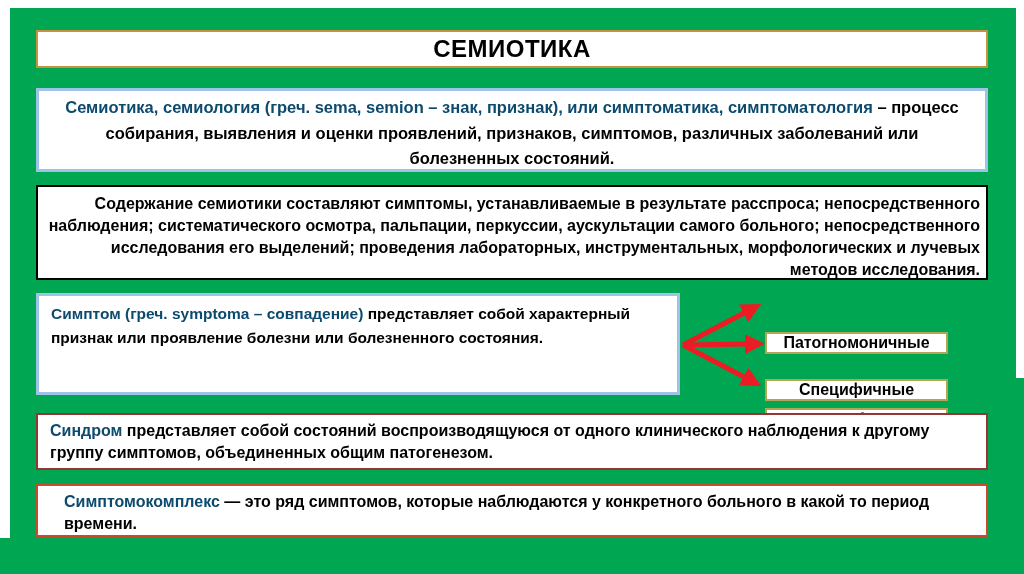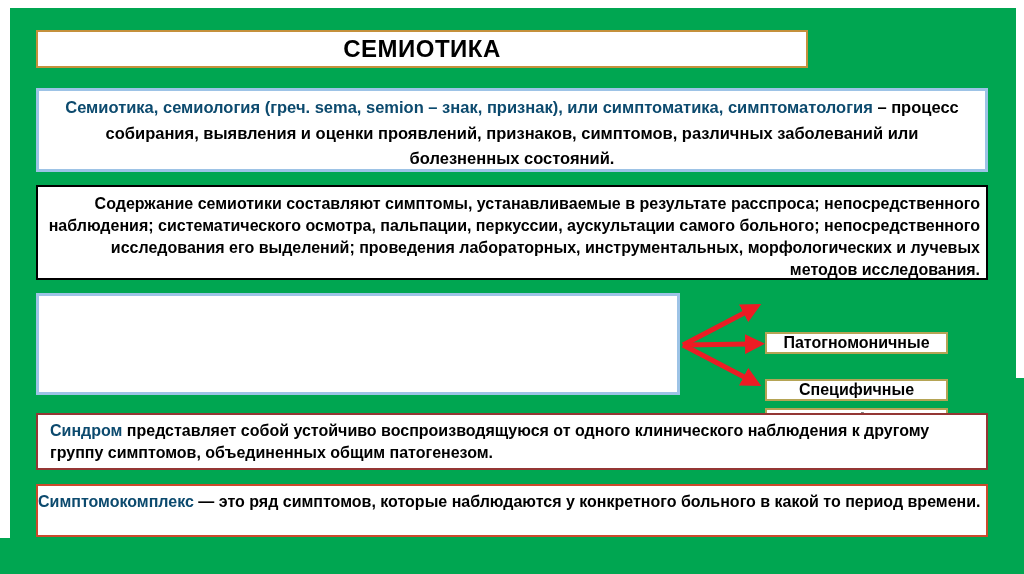--- a/index.html
+++ b/index.html
@@ -12,21 +12,21 @@
   }
   .frame{position:absolute;background:#ffffff;}
   .frame-top{left:0;top:0;width:1024px;height:8px;}
   .frame-left{left:0;top:0;width:10px;height:538px;}
   .frame-right{left:1016px;top:0;width:8px;height:378px;}
 
   .box{position:absolute;background:#ffffff;box-sizing:border-box;color:#000000;}
   .lead{color:#0c4a6e;}
 
   .title-box{
-    left:36px;top:30px;width:772px;height:38px;
+    left:36px;top:30px;width:952px;height:38px;
     border:2px solid #c4913c;
     display:flex;align-items:center;justify-content:center;
     font-size:24px;letter-spacing:0.5px;
   }
   .def-box{
     left:36px;top:88px;width:952px;height:84px;
     border:3px solid #9dc3e6;
     padding:4px 14px;text-align:center;
     font-size:16.5px;line-height:1.55;
   }
@@ -55,21 +55,21 @@
   .type-box.t2{top:367px;font-family:Liberation Serif, serif;}
   .syndrome-box{
     left:36px;top:413px;width:952px;height:57px;
     border:2px solid #943634;
     padding:5px 12px;text-align:left;
     font-size:16px;line-height:1.4;
   }
   .complex-box{
     left:36px;top:484px;width:952px;height:53px;
     border:2px solid #cb4a2c;
-    padding:5px 0;text-align:left;
+    padding:5px 26px;text-align:left;
     font-size:16px;line-height:1.4;
   }
   .arrows{
     position:absolute;left:676px;top:295px;width:100px;height:100px;
   }
 </style>
 </head>
 <body>
 
 <div class="frame frame-top"></div>
@@ -82,20 +82,21 @@
 
 <div class="box def-box">
   <span class="lead">Семиотика, семиология (греч. sema, semion – знак, признак), или симптоматика, симптоматология</span><span> – процесс собирания, выявления и оценки проявлений, признаков, симптомов, различных заболеваний или болезненных состояний.</span>
 </div>
 
 <div class="box content-box">
   <span>Содержание семиотики составляют симптомы, устанавливаемые в результате расспроса; непосредственного наблюдения; систематического осмотра, пальпации, перкуссии, аускультации самого больного; непосредственного исследования его выделений; проведения лабораторных, инструментальных, морфологических и лучевых методов исследования.</span>
 </div>
 
 <div class="box symptom-box">
+  <p><span class="lead">Симптом (греч. symptoma – совпадение)</span><span> представляет собой характерный признак или проявление болезни или болезненного состояния.</span></p>
 </div>
 
 <svg class="arrows" viewBox="0 0 100 100">
   <defs>
     <marker id="ah" markerWidth="4" markerHeight="4" refX="1" refY="2" orient="auto">
       <path d="M0,0 L4,2 L0,4 z" fill="#ec1c24"></path>
     </marker>
   </defs>
   <line x1="7" y1="50" x2="72" y2="16" stroke="#ec1c24" stroke-width="5" marker-end="url(#ah)"></line>
   <line x1="7" y1="50" x2="74" y2="49" stroke="#ec1c24" stroke-width="5" marker-end="url(#ah)"></line>
@@ -106,18 +107,18 @@
   <span>Патогномоничные</span>
 </div>
 <div class="box type-box t1">
   <span>Специфичные</span>
 </div>
 <div class="box type-box t2">
   <span>Неспецефичные</span>
 </div>
 
 <div class="box syndrome-box">
-  <span class="lead">Синдром</span><span> представляет собой устойчиво воспроизводящуюся от одного клинического наблюдения к другому группу симптомов, объединенных общим патогенезом.</span>
+  <span class="lead">Синдром</span><span> представляет собой состояний воспроизводящуюся от одного клинического наблюдения к другому группу симптомов, объединенных общим патогенезом.</span>
 </div>
 
 <div class="box complex-box">
   <span class="lead">Симптомокомплекс</span><span> — это ряд симптомов, которые наблюдаются у конкретного больного в какой то период времени.</span>
 </div>
 
 </body></html>

